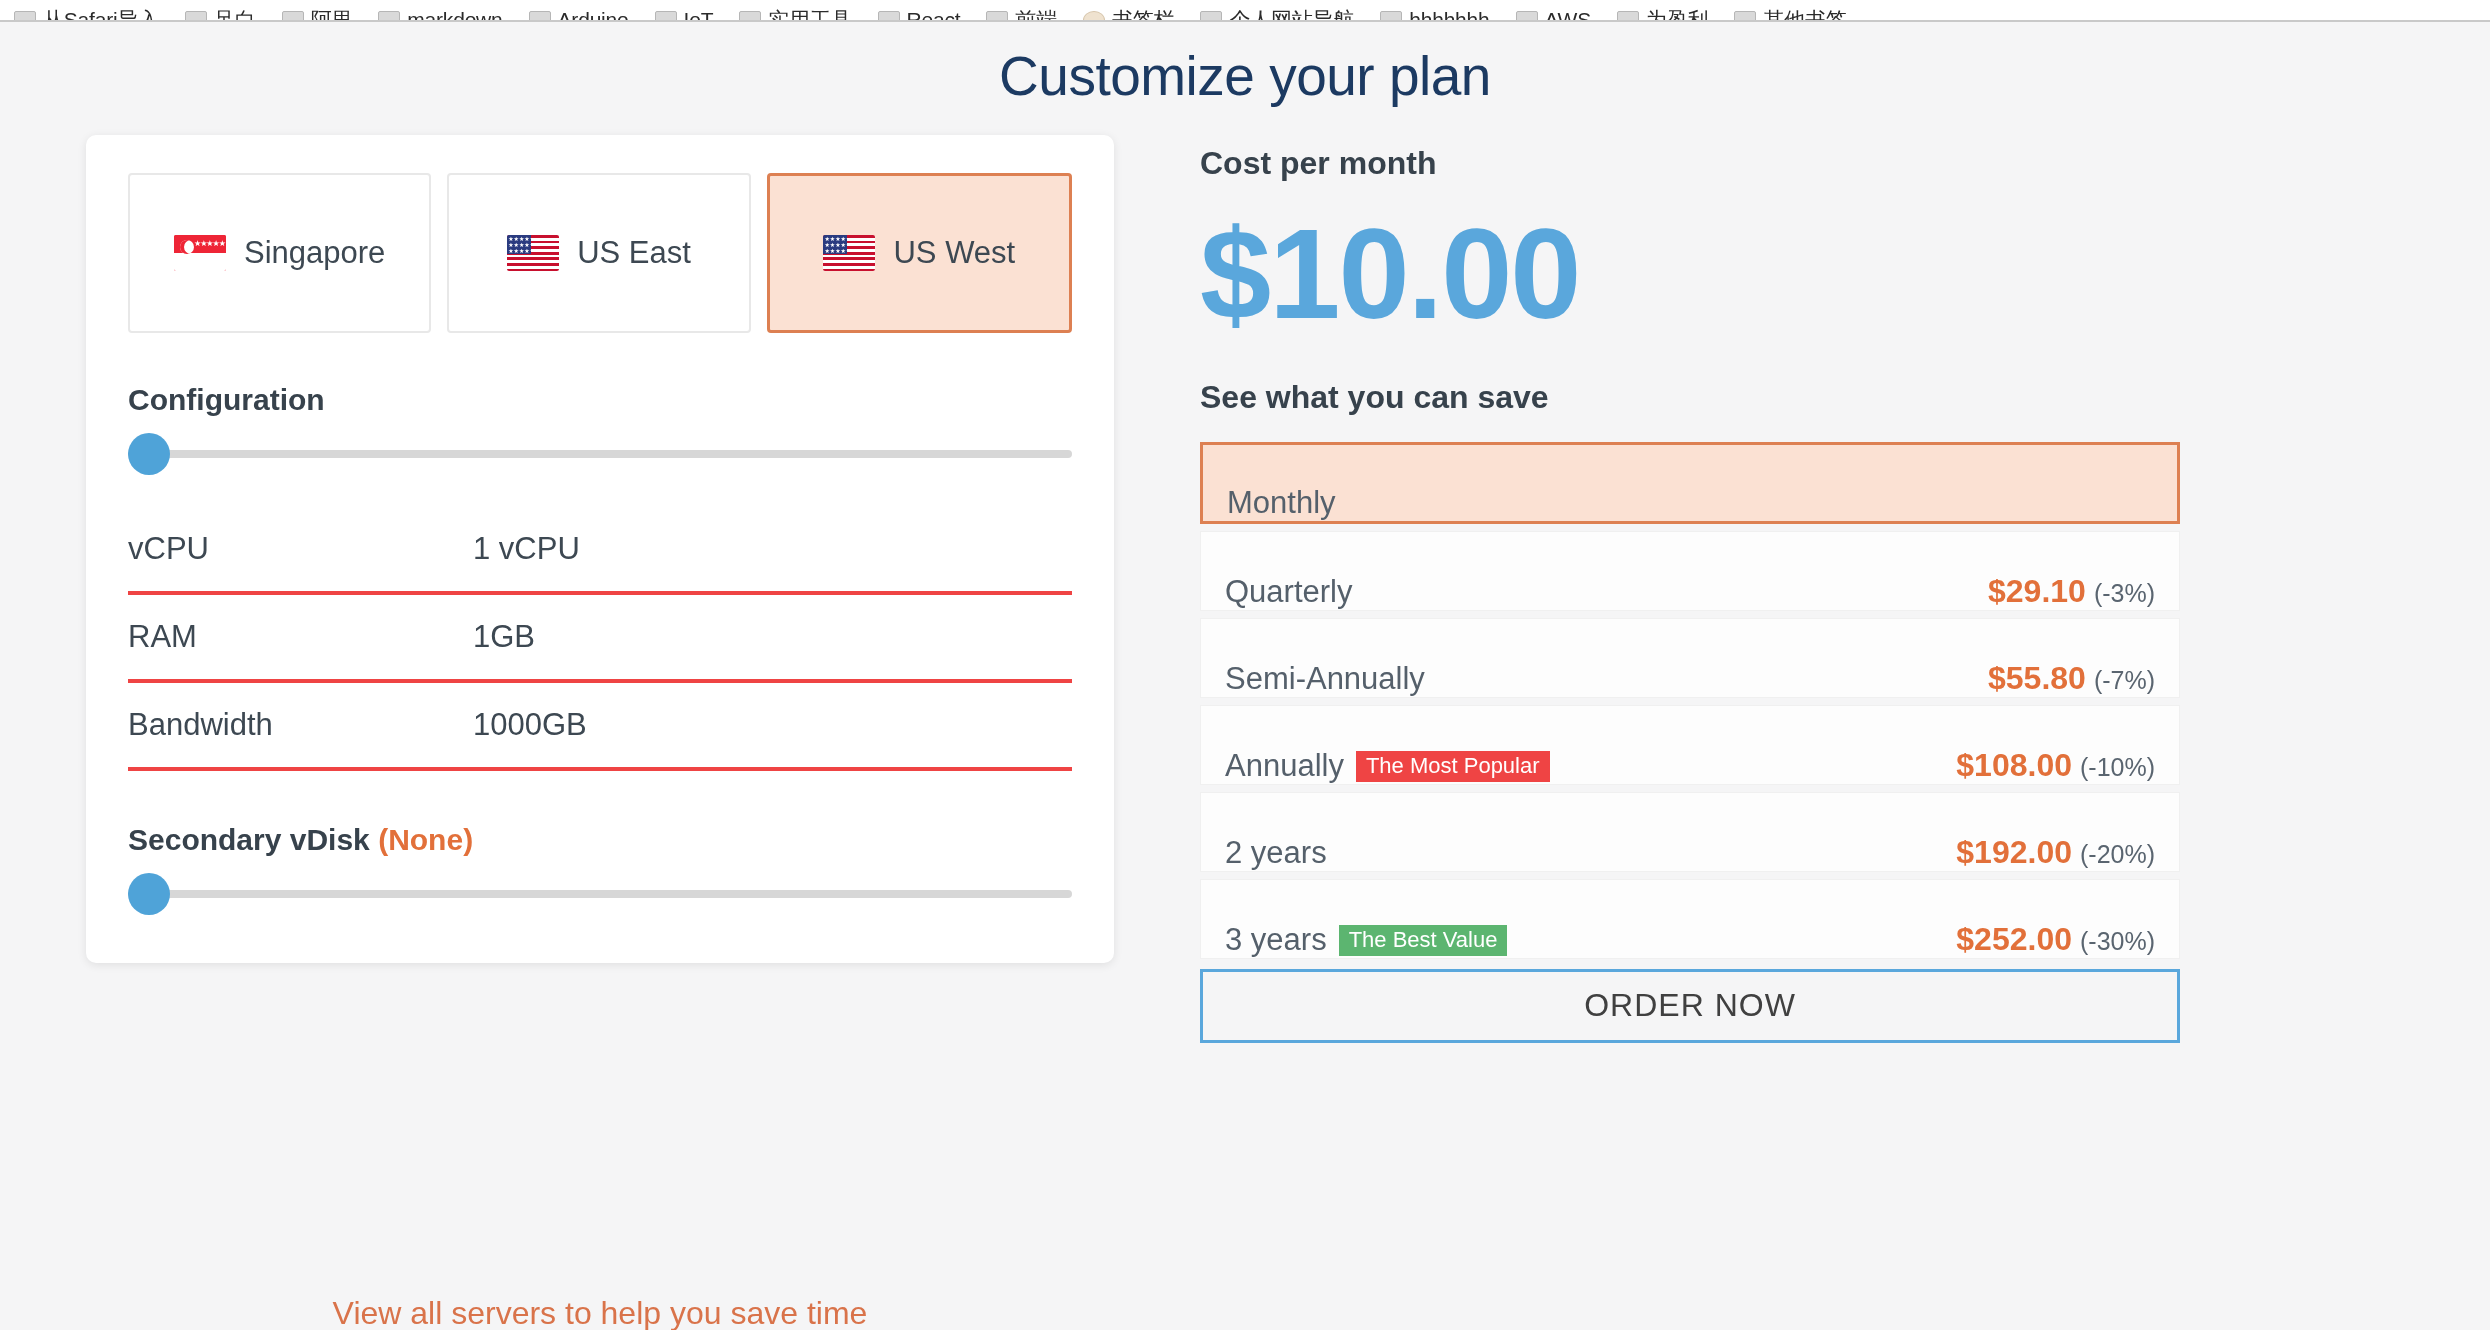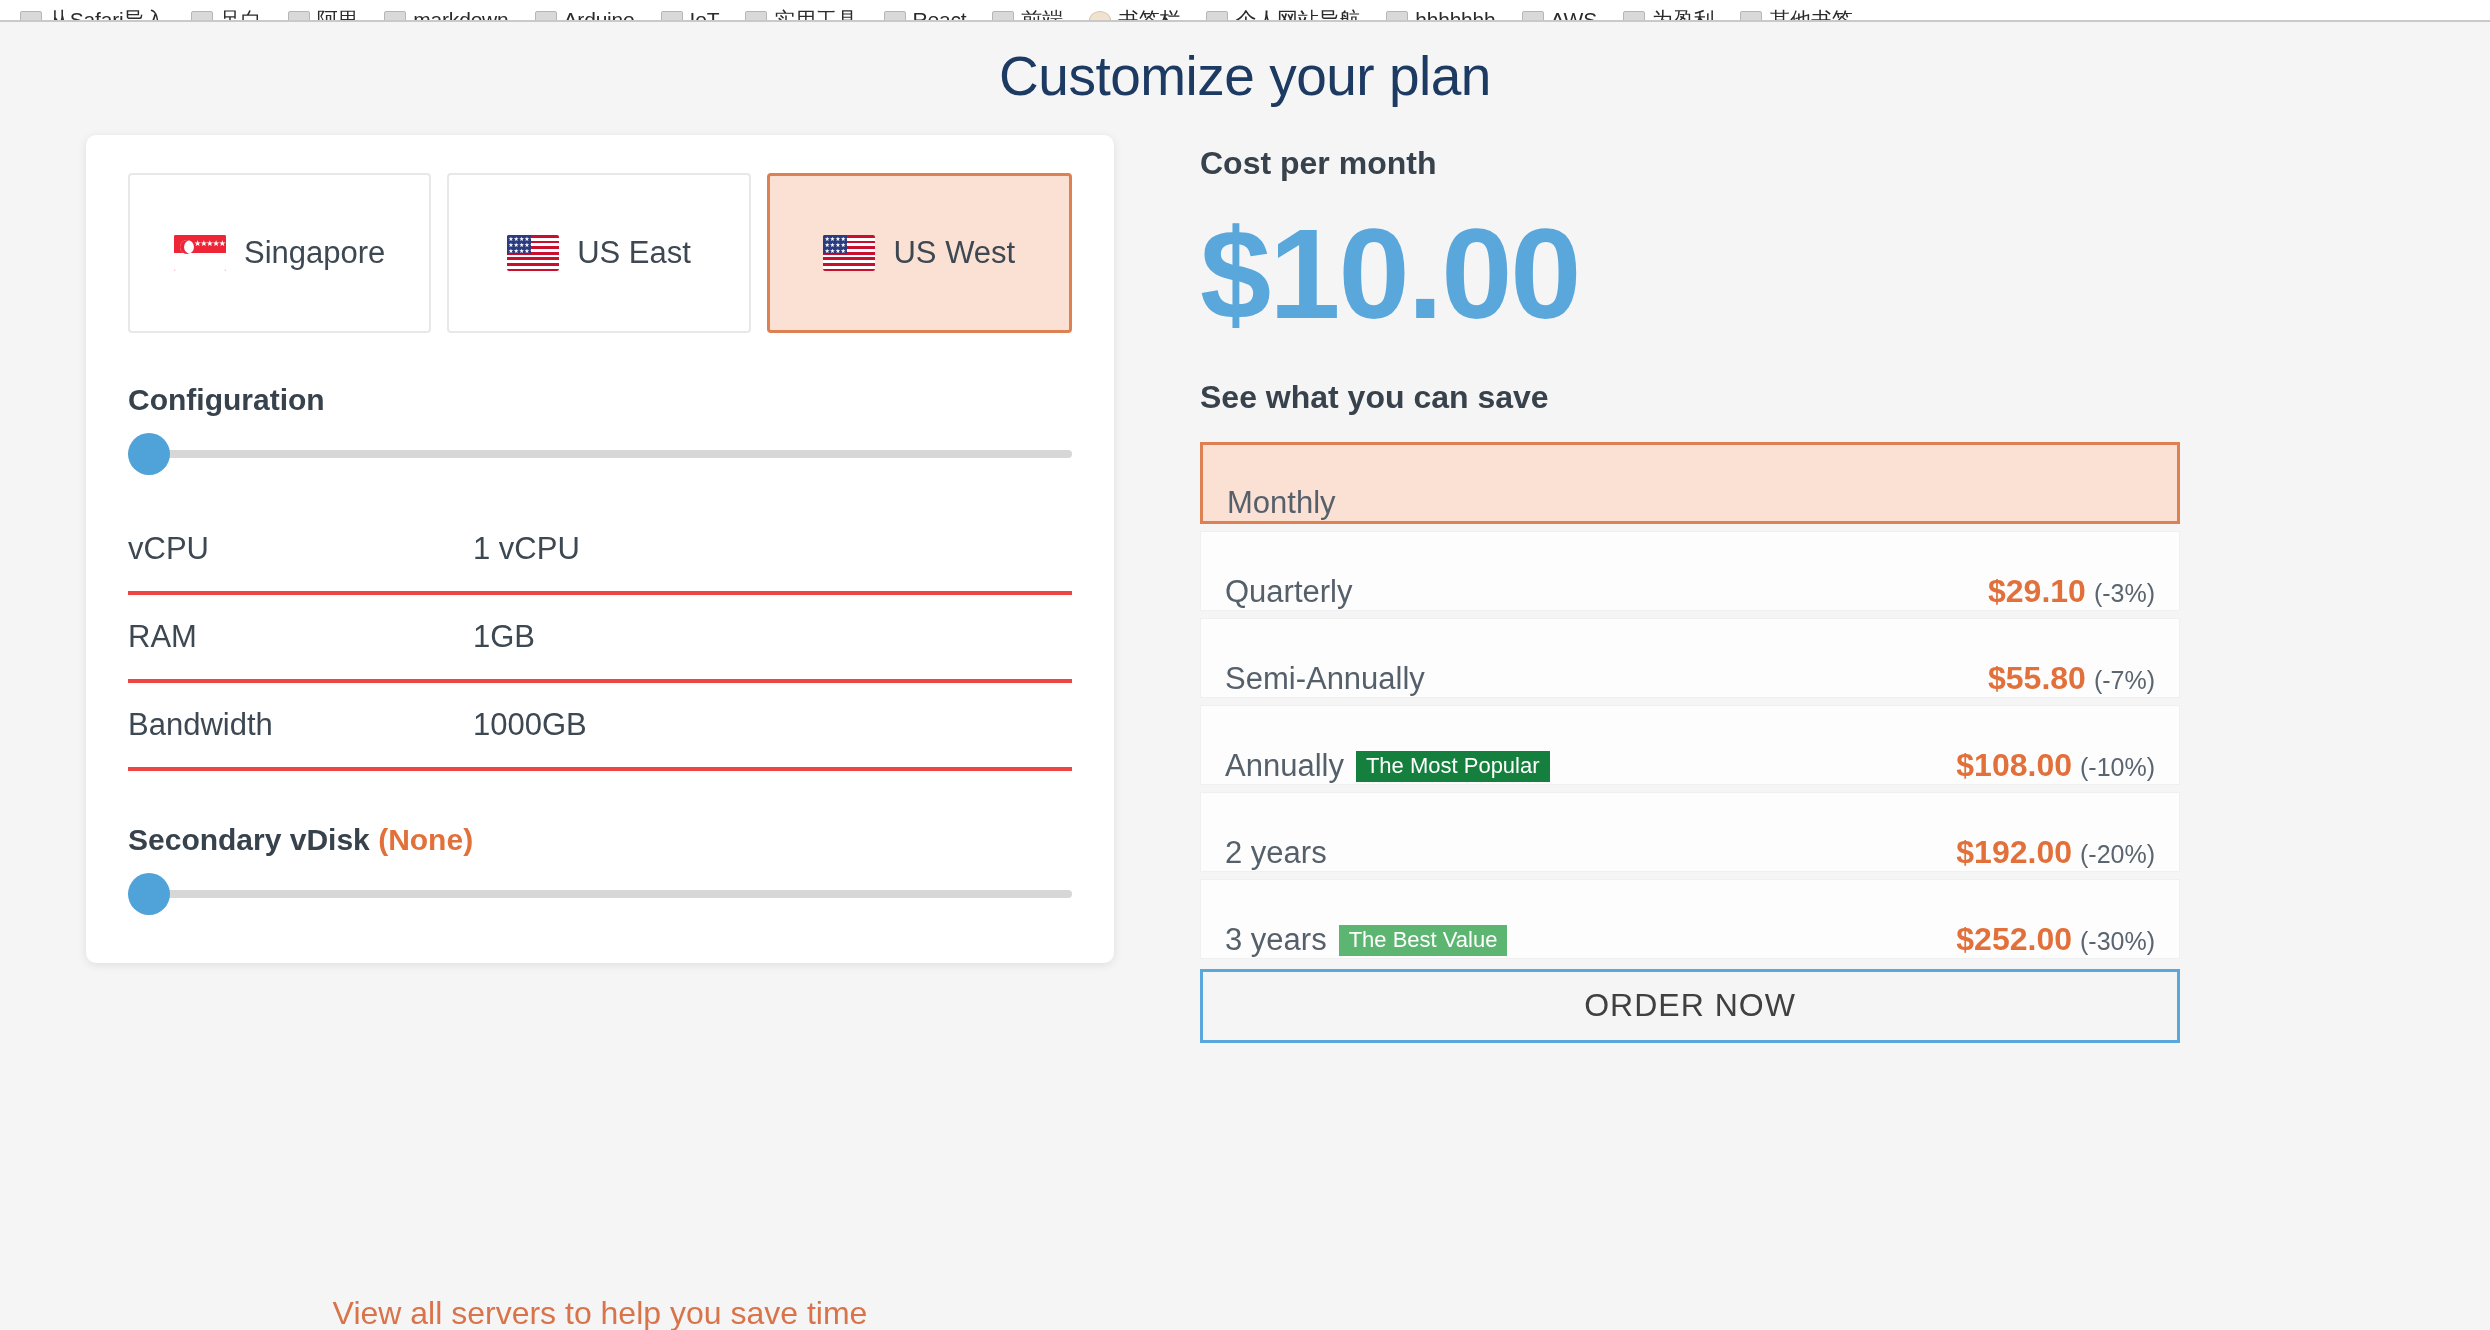--- a/index.html
+++ b/index.html
@@ -19,21 +19,21 @@
   
   .bookmark-bar {
     position: absolute;
     top: 0; left: 0;
     width: 2490px;
     height: 22px;
     background: #ffffff;
     border-bottom: 2px solid #c9c9c9;
     display: flex;
     align-items: flex-end;
-    padding: 0 20px;
+    padding: 0 14px;
     overflow: hidden;
     white-space: nowrap;
   }
   .bm-item {
     display: inline-flex;
     align-items: flex-end;
     margin-right: 26px;
     font-size: 21px;
     color: #2b2b2b;
     line-height: 18px;
@@ -290,21 +290,21 @@
   }
   .badge {
     font-size: 22px;
     color: #ffffff;
     padding: 4px 10px 5px 10px;
     line-height: 1;
     display: inline-block;
     position: relative;
     top: 1px;
   }
-  .badge-popular { background: #15803d; }
+  .badge-popular { background: #ef4444; }
   .badge-value   { background: #5cb570; }
 
   .billing-right {
     margin-left: auto;
     display: flex;
     align-items: baseline;
     gap: 8px;
   }
   .billing-price {
     font-size: 32px;

